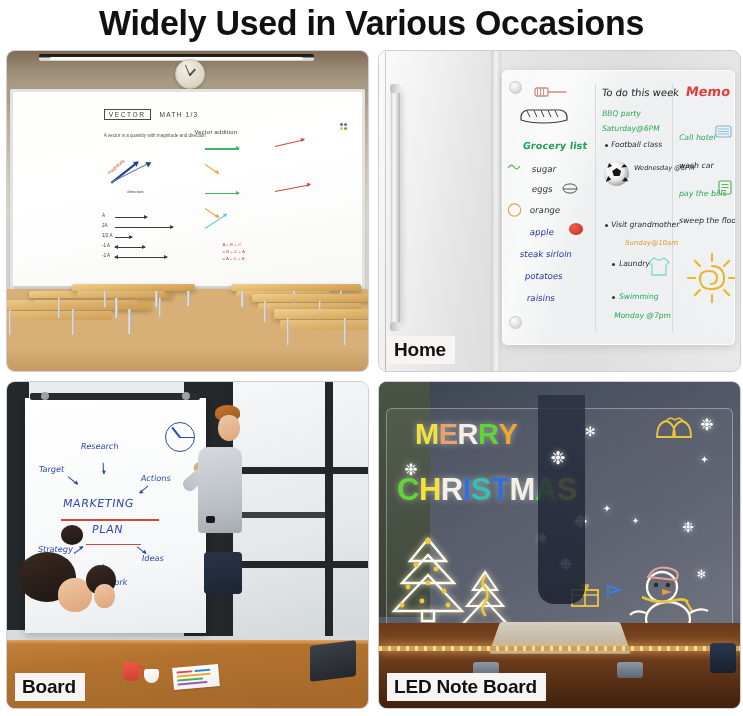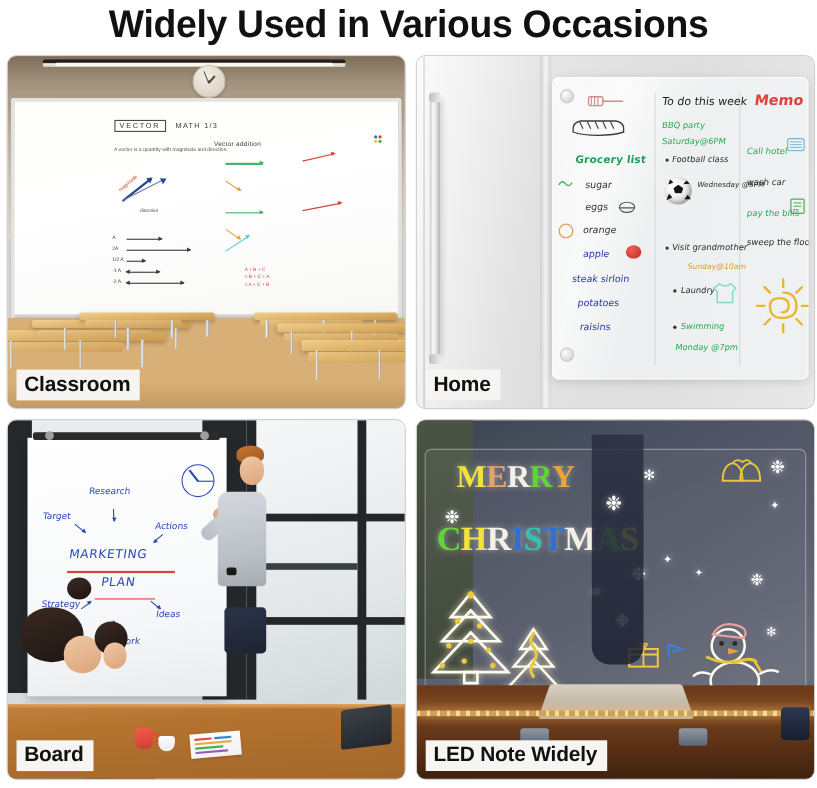--- a/index.html
+++ b/index.html
@@ -221,21 +221,21 @@
   .paper { position:absolute; background:linear-gradient(170deg,#ffffff,#f0f0f0); box-shadow:0 1px 2px rgba(0,0,0,.18); }
   .chart-strip{position:absolute;height:1.6px;border-radius:1px;}
   .laptop { position:absolute; background:linear-gradient(170deg,#3c4148,#23272c); border-radius:3px; }
 
   
   .led-bg { position:absolute; inset:0; background:linear-gradient(150deg,#3c4350 0%,#4a5160 25%,#5a5f6e 55%,#6b6e7b 80%,#595d69 100%); }
   .led-leftwall{position:absolute;left:0;top:0;width:14%;height:72%;background:linear-gradient(180deg,#4a5444,#3a4236);}
   .led-panel { position:absolute; left:2%; top:8%; right:2%; height:68%;
     border-radius:6px; border:1px solid rgba(255,255,255,.35);
     background:linear-gradient(160deg,rgba(255,255,255,.06),rgba(255,255,255,.02)); }
-  .xmas { position:absolute; font-family:Liberation Serif, serif; font-weight:bold; }
+  .xmas { position:absolute; font-family:Liberation Sans, sans-serif; font-weight:bold; }
   .xl { display:inline-block; font-size:29px; letter-spacing:-0.5px;
         text-shadow:0 0 7px rgba(255,255,255,.45); }
   .xl2 { display:inline-block; font-size:31px; letter-spacing:-0.5px;
         text-shadow:0 0 7px rgba(255,255,255,.45); }
   .flake { position:absolute; color:#fff; font-size:13px; text-shadow:0 0 6px rgba(255,255,255,.7); }
   .tree { position:absolute; }
   .tree svg { display:block; filter: drop-shadow(0 0 3px rgba(255,240,190,.75)); }
   .snowman { position:absolute; }
   .gift { position:absolute; }
   .bells { position:absolute; }
@@ -367,21 +367,20 @@
           <div class="desk" style="left:74%;top:24%;width:44%;height:44%;">
             <div class="top"></div>
               <div class="seat"></div>
             <div class="leg" style="left:8%;top:26%;height:76%;"></div>
             <div class="leg" style="left:44%;top:26%;height:76%;"></div>
 
           </div>
           <div class="panel1-chairshadow"></div>
         </div>
       </div>
-      <div class="caption">Classroom</div>
     </div>
 
     <div class="panel">
       <div class="scene">
         <div class="home-bg"></div>
         <div class="fridge-body">
           <div class="fridge-seam"></div>
           <div class="fridge-handle"></div>
         </div>
         <div class="fridge-edge"></div>
@@ -669,17 +668,17 @@
 
         <div class="led-standtop" style="left:44%;top:4%;width:13%;height:64%;border-radius:0 0 16px 16px;opacity:.85;"></div>
         <div class="flake" style="left:47.5%;top:20%;font-size:18px;">❉</div>
         <div class="led-wood"></div>
         <div class="led-base" style="left:32%;top:73%;width:36%;height:10%;transform:perspective(60px) rotateX(18deg);"></div>
         <div class="led-strip" style="top:81%;"></div>
         <div class="led-foot" style="left:26%;top:86%;width:26px;height:16px;"></div>
         <div class="led-foot" style="left:66%;top:86%;width:26px;height:16px;"></div>
         <div style="position:absolute;right:1%;top:80%;width:26px;height:30px;background:linear-gradient(180deg,#2a3750,#18202e);border-radius:4px;"></div>
       </div>
-      <div class="caption">LED Note Widely</div>
+      <div class="caption">LED Note Board</div>
     </div>
 
   </div>
 </div>
 
 </body></html>

